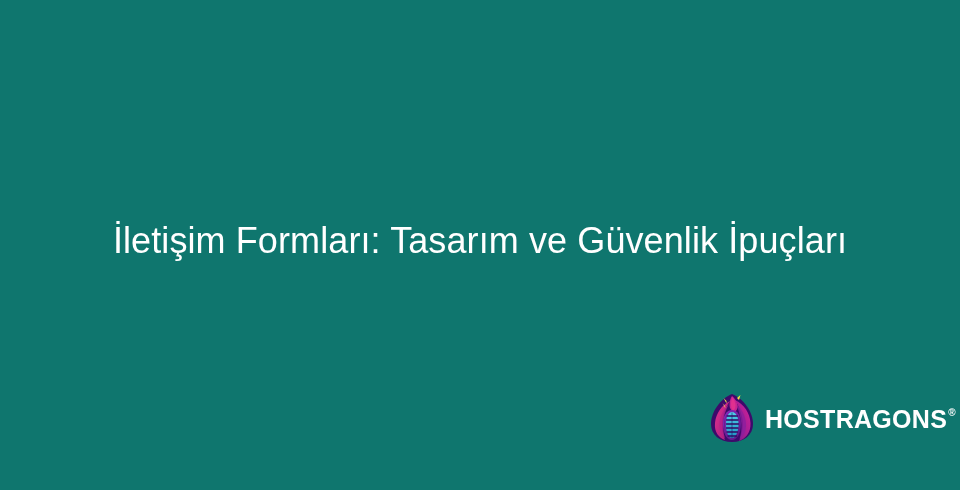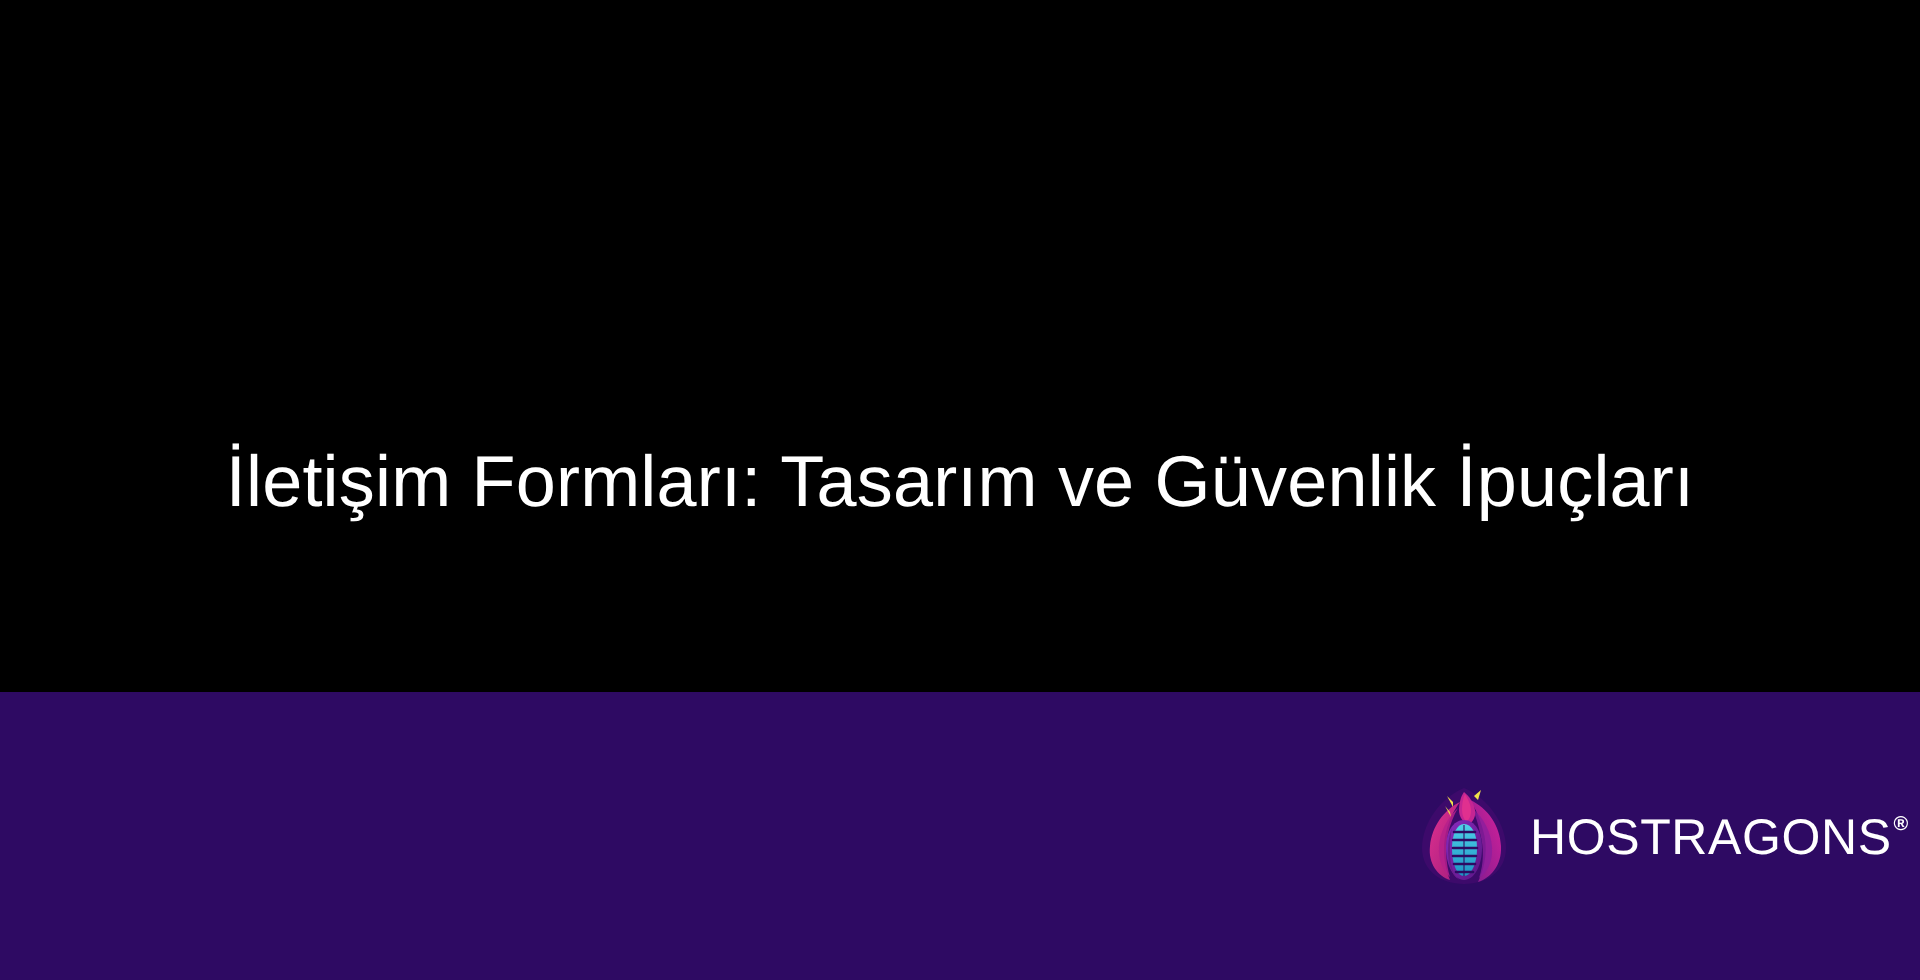--- a/index.html
+++ b/index.html
@@ -12,22 +12,22 @@
 
   body {
     background: #2E0A63;
     font-family: "Liberation Sans", sans-serif;
     position: relative;
   }
 
   #banner {
     position: relative;
     width: 960px;
-    height: 346px;
-    background: #000000;
+    height: 490px;
+    background: #0f766e;
   }
 
   
   #title-block {
     position: absolute;
     left: 0;
     top: 218px;
     width: 960px;
     text-align: center;
     padding: 0 40px;
@@ -66,21 +66,21 @@
     display: flex;
     align-items: flex-start;
     height: 50px;
     padding-top: 14px;
   }
 
   #wordmark {
     color: #FFFFFF;
     font-family: "Liberation Sans", sans-serif;
     font-size: 25px;
-    font-weight: 400;
+    font-weight: 700;
     letter-spacing: 0.3px;
     line-height: 25px;
     white-space: nowrap;
   }
 
   #wordmark-reg {
     color: #FFFFFF;
     font-family: "Liberation Sans", sans-serif;
     font-size: 10px;
     font-weight: 700;

